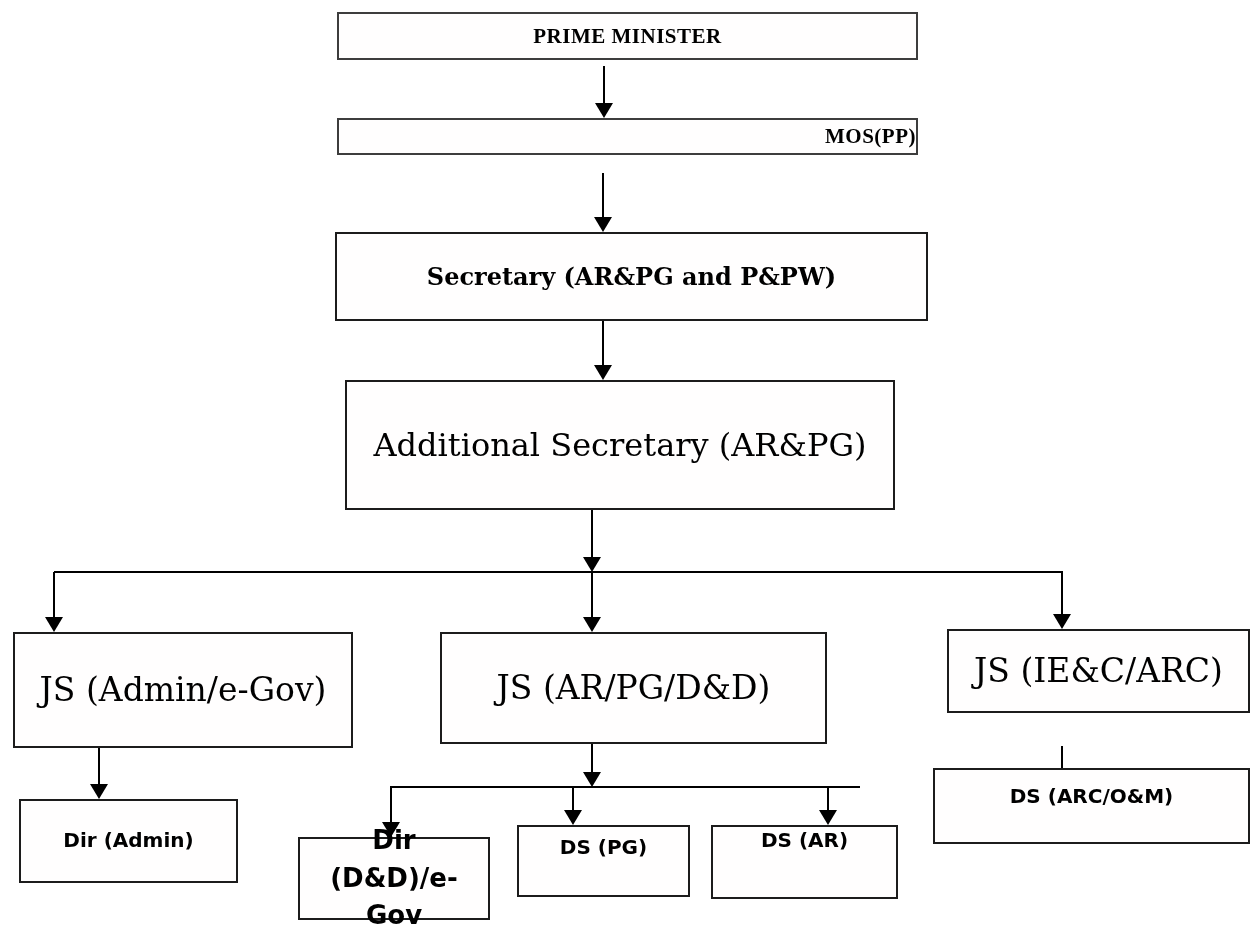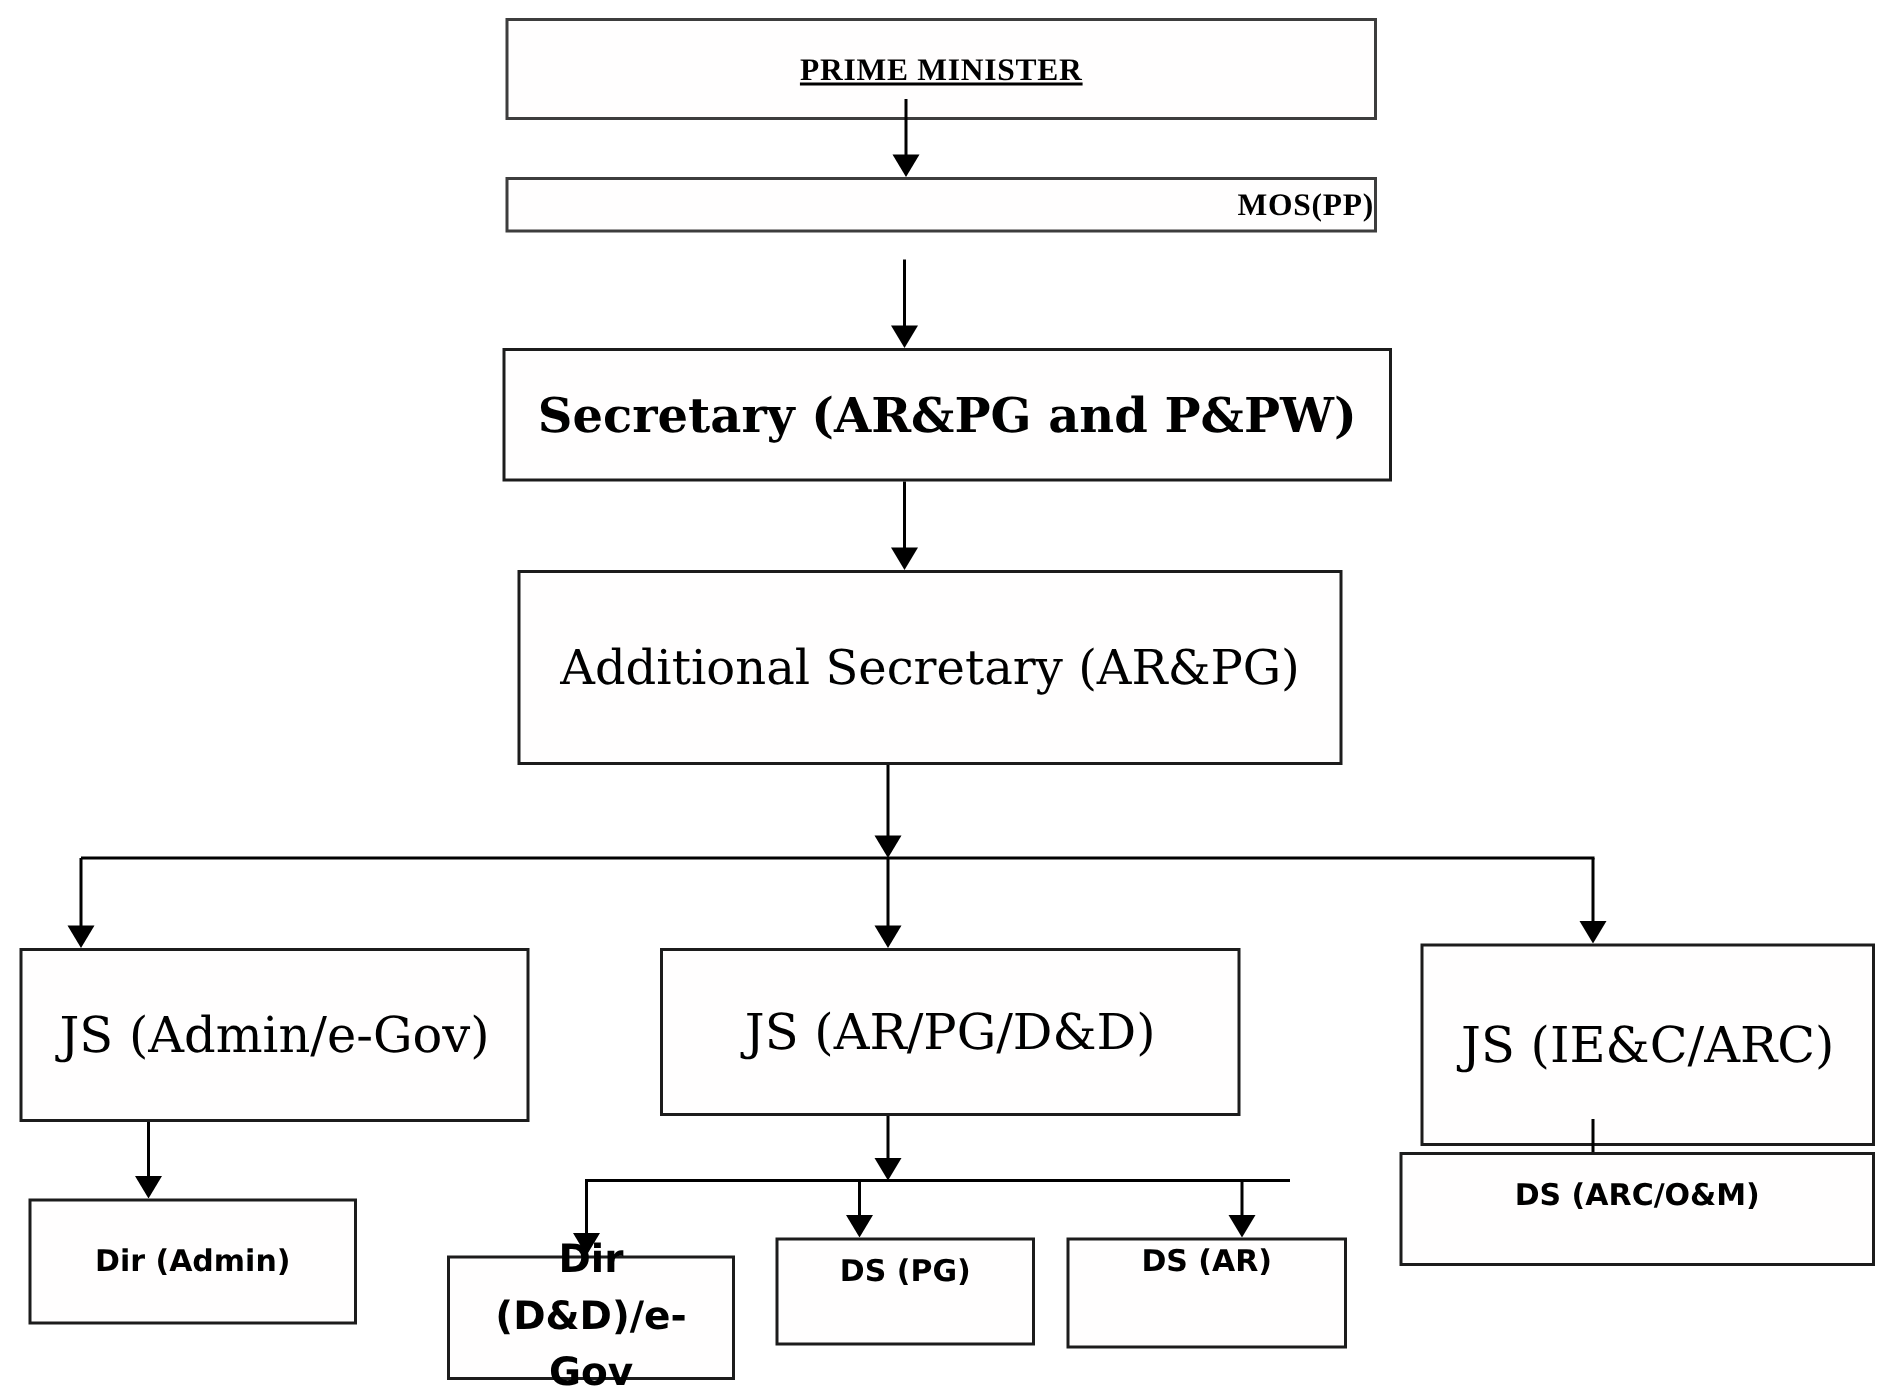--- a/index.html
+++ b/index.html
@@ -17,41 +17,41 @@
     border:2px solid #1c1c1c;
     background:#fffefe;
     display:flex;
     align-items:center;
     justify-content:center;
     text-align:center;
     line-height:1.25;
   }
   .node.top-align{align-items:flex-start;}
   .f-times-bold{font-family:"Liberation Serif", serif;font-weight:700;font-size:21px;letter-spacing:.5px;}
-  .f-slab-bold{font-family:"DejaVu Serif", serif;font-weight:700;font-size:32px;}
+  .f-slab-bold{font-family:"DejaVu Serif", serif;font-weight:700;font-size:24px;}
   .f-slab{font-family:"DejaVu Serif", serif;font-weight:400;font-size:32px;}
   .f-slab-sm{font-family:"DejaVu Serif", serif;font-weight:400;font-size:33px;}
   .f-sans-bold{font-family:"DejaVu Sans", sans-serif;font-weight:700;font-size:20px;}
   .f-sans-bold-lg{font-family:"DejaVu Sans", sans-serif;font-weight:700;font-size:26px;line-height:1.45;}
   .thin-border{border-color:#3d3d3d;}
   .vline{position:absolute;width:2px;background:#000;}
   .hline{position:absolute;height:2px;background:#000;}
   .arrowhead{
     position:absolute;width:0;height:0;
     border-left:9px solid transparent;
     border-right:9px solid transparent;
     border-top:15px solid #000;
   }
 </style>
 </head>
 <body>
 
 <div id="stage">
 
-  <div class="node f-times-bold thin-border" style="left:337px;top:12px;width:581px;height:68px;text-decoration:underline;">
+  <div class="node f-times-bold thin-border" style="left:337px;top:12px;width:581px;height:48px;">
     <span>PRIME MINISTER</span>
   </div>
 
   <div class="vline" style="left:603px;top:66px;height:38px;"></div>
   <div class="arrowhead" style="left:595px;top:103px;"></div>
 
   <div class="node f-times-bold thin-border" style="left:337px;top:118px;width:581px;height:37px;justify-content:flex-end;">
     <span>MOS(PP)</span>
   </div>
 
@@ -81,21 +81,21 @@
 
   <div class="vline" style="left:1061px;top:572px;height:44px;"></div>
   <div class="arrowhead" style="left:1053px;top:614px;"></div>
 
   <div class="node f-slab-sm" style="left:13px;top:632px;width:340px;height:116px;">
     <span>JS (Admin/e-Gov)</span>
   </div>
   <div class="node f-slab-sm" style="left:440px;top:632px;width:387px;height:112px;">
     <span>JS (AR/PG/D&amp;D)</span>
   </div>
-  <div class="node f-slab-sm" style="left:947px;top:629px;width:303px;height:135px;justify-content:center;">
+  <div class="node f-slab-sm" style="left:947px;top:629px;width:303px;height:84px;justify-content:center;">
     <span>JS (IE&amp;C/ARC)</span>
   </div>
 
   <div class="vline" style="left:98px;top:748px;height:38px;"></div>
   <div class="arrowhead" style="left:90px;top:784px;"></div>
 
   <div class="vline" style="left:591px;top:744px;height:30px;"></div>
   <div class="arrowhead" style="left:583px;top:772px;"></div>
   <div class="hline" style="left:390px;top:786px;width:470px;"></div>
 

